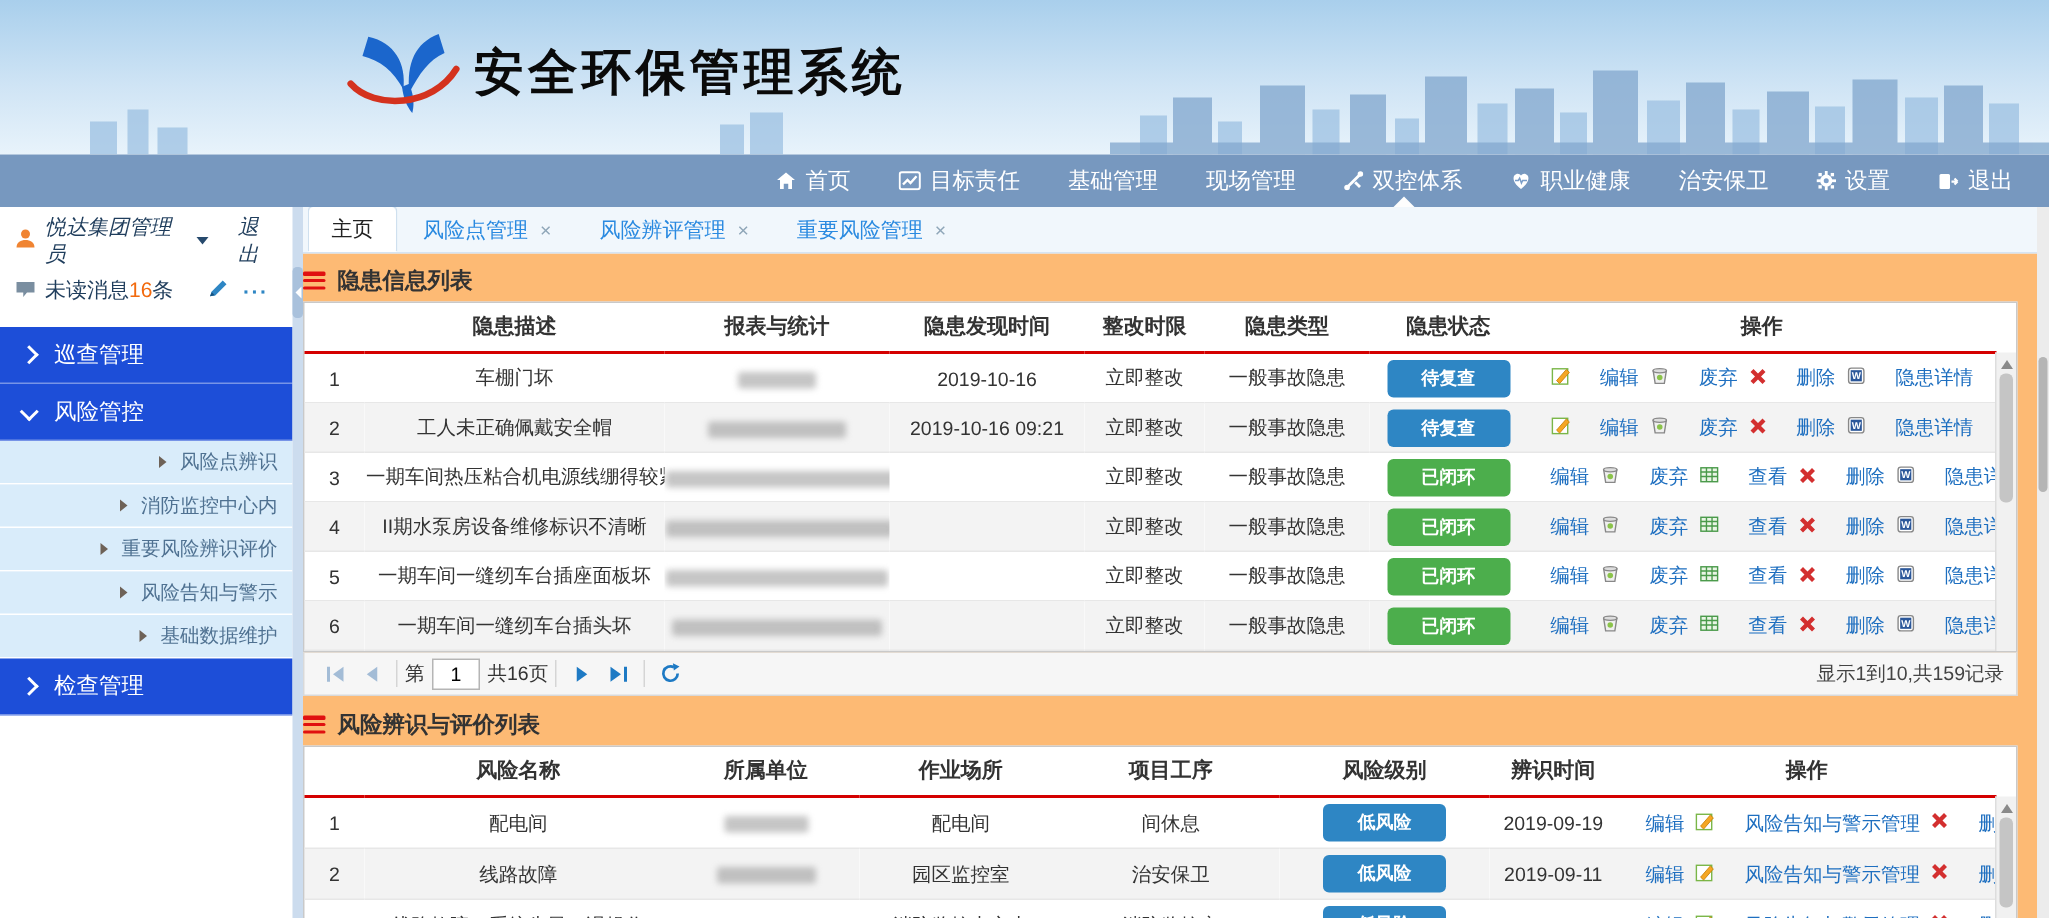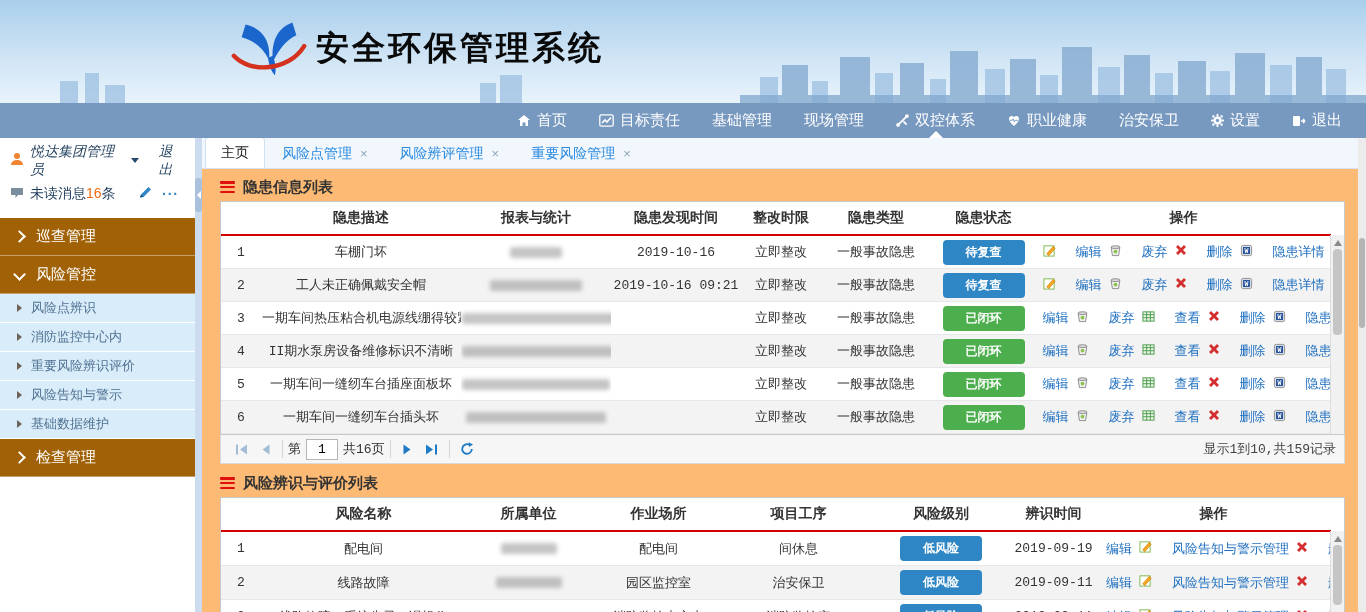--- a/index.html
+++ b/index.html
@@ -31,38 +31,38 @@
   .user-row{display:flex;align-items:center;gap:6px;padding:0 10px;height:33px;font-size:14px;color:#1f3d5c;}
   .user-row:first-child{padding-top:6px;font-style:italic;}
   .caret-down{width:0;height:0;border-left:4px solid transparent;border-right:4px solid transparent;
               border-top:5px solid #274a6d;display:inline-block;margin-left:2px;}
   .user-logout{margin-left:14px;cursor:pointer;}
   .msg-count{color:#f26a0e;}
   .msg-tools{margin-left:auto;display:flex;align-items:center;gap:10px;padding-right:6px;}
   .dots{color:#2e86c4;font-weight:bold;letter-spacing:1px;font-size:14px;cursor:pointer;}
   .user-panel{padding-bottom:8px;}
   
-  .menu-item{height:37px;background:#a16207;color:#fff;display:flex;align-items:center;gap:12px;
+  .menu-item{height:37px;background:#1d4ed8;color:#fff;display:flex;align-items:center;gap:12px;
              padding:0 15px;font-size:15px;border-bottom:1px solid rgba(255,255,255,.4);cursor:pointer;}
   .chev{display:inline-block;width:7px;height:7px;border-right:2px solid #fff;border-bottom:2px solid #fff;}
   .chev.r{transform:rotate(-45deg);}
   .chev.d{transform:rotate(45deg);}
   .subitem{height:28px;background:#d9ecfa;color:#4f7191;display:flex;align-items:center;gap:9px;
-           padding:0 10px 0 17px;font-size:13px;border-bottom:1px solid #fff;cursor:pointer;}
+           padding:0 10px 0 17px;font-size:13px;border-bottom:1px solid #fff;cursor:pointer;justify-content:flex-end;}
   .tri{width:0;height:0;border-left:5px solid #6e6257;border-top:4px solid transparent;
        border-bottom:4px solid transparent;display:inline-block;}
   
   .content{flex:1;min-width:0;background:#fdba74;display:flex;flex-direction:column;position:relative;}
   .tabbar{height:30px;background:#f1f7fc;border-bottom:1px solid #d6e4f2;display:flex;align-items:flex-end;
           padding-left:3px;gap:2px;}
   .tab{height:29px;display:flex;align-items:center;gap:8px;padding:0 15px;font-size:14px;color:#2a8ae0;cursor:pointer;}
   .tab.active{background:#fff;border:1px solid #cfe0ef;border-bottom:1px solid #fff;color:#222;
               border-radius:4px 4px 0 0;}
   .tab .x{color:#8fa6b8;font-size:13px;cursor:pointer;}
-  .cbody{flex:1;padding:4px 21px 0 18px;position:relative;overflow:hidden;font-family:Liberation Mono, monospace;}
+  .cbody{flex:1;padding:4px 21px 0 0;position:relative;overflow:hidden;}
   .sec{display:flex;align-items:center;gap:8px;height:28px;font-size:15px;font-weight:bold;color:#333;}
   .sec.second{margin-top:5px;}
   .burger{width:15px;height:12px;display:flex;flex-direction:column;justify-content:space-between;}
   .burger i{height:2.5px;background:#e01010;display:block;border-radius:1px;}
   
   .twrap{position:relative;border:1px solid #c9c9c9;background:#fff;}
   .twrap table{width:calc(100% - 13px);border-collapse:collapse;table-layout:fixed;}
   thead th{height:30px;font-size:14px;font-weight:bold;color:#333;text-align:center;
            border-bottom:2px solid #d40000;white-space:nowrap;overflow:hidden;}
   tbody td{height:30px;font-size:13px;color:#333;text-align:center;border-bottom:1px solid #e7e7e7;

